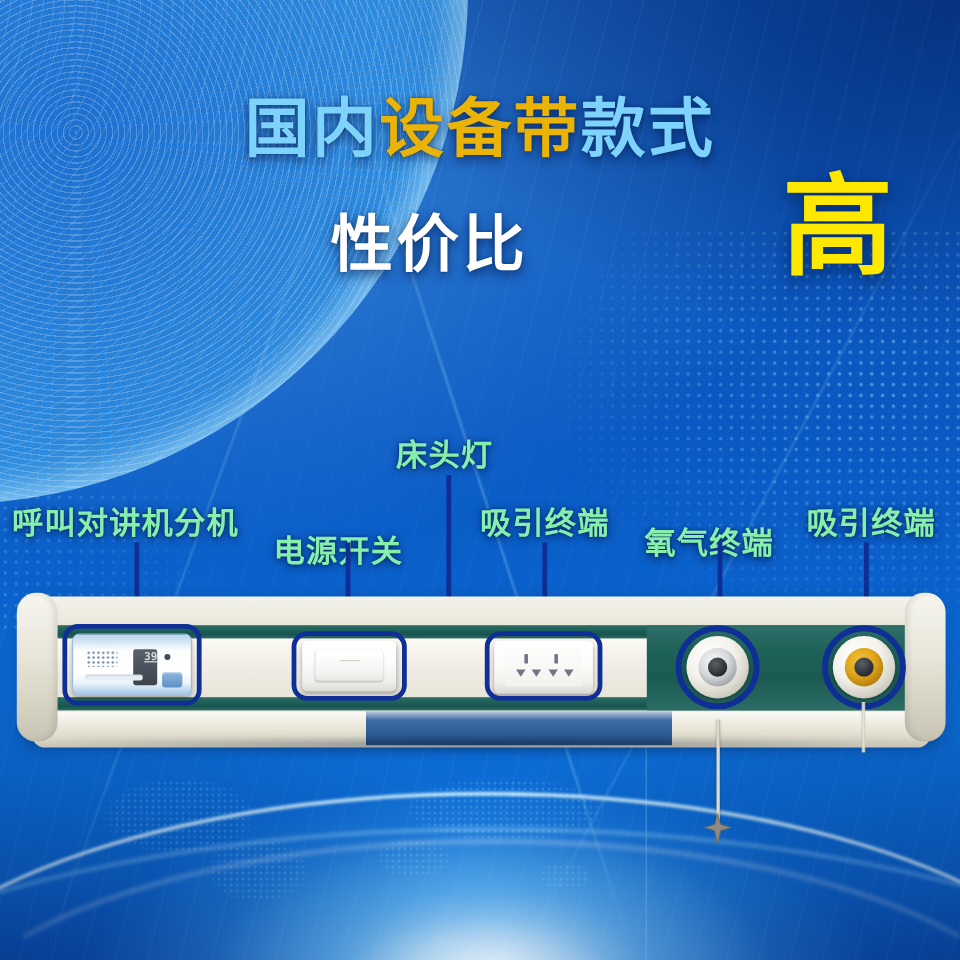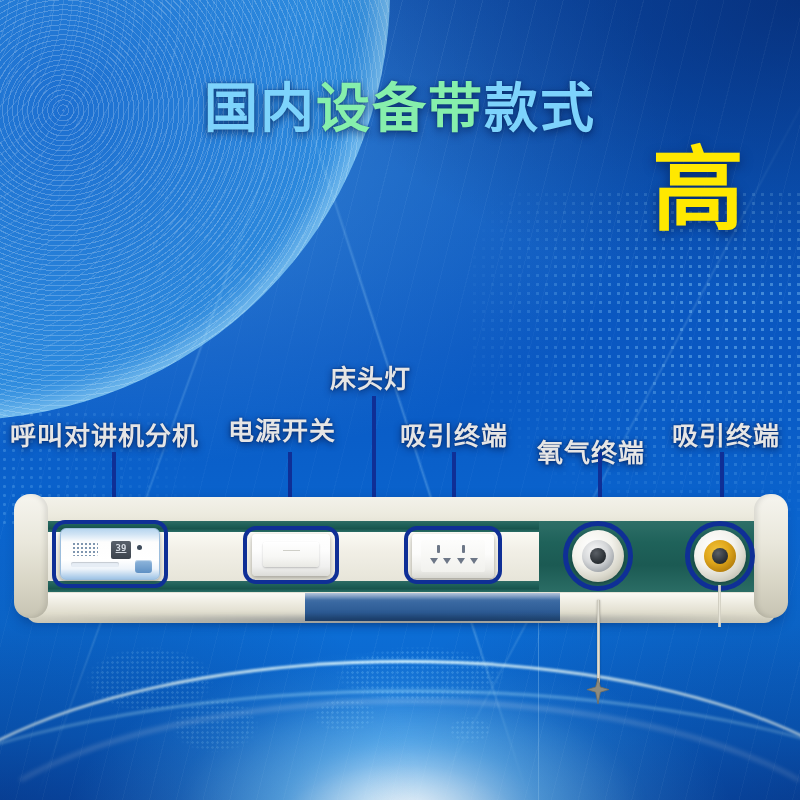--- a/index.html
+++ b/index.html
@@ -115,36 +115,36 @@
   }
   .vline{position:absolute;top:620px;height:180px;width:1px;background:rgba(170,220,255,.35);}
 
   
   .headline{position:absolute;left:0;top:78px;width:800px;text-align:center;}
   .hl-row1{
     font-size:54px;line-height:1.12;font-weight:700;letter-spacing:2px;
     white-space:nowrap;
   }
   .hl-row1 .w{color:#7dd3fc;text-shadow:0 3px 9px rgba(2,22,70,.65),0 0 2px rgba(2,22,70,.5);}
-  .hl-row1 .y{color:#86efac;text-shadow:0 3px 9px rgba(2,22,70,.65),0 0 2px rgba(2,22,70,.5);}
+  .hl-row1 .y{color:#eab308;text-shadow:0 3px 9px rgba(2,22,70,.65),0 0 2px rgba(2,22,70,.5);}
   .hl-row2{position:relative;margin-top:18px;height:86px;}
   .hl-sub{
     position:absolute;left:358px;top:6px;transform:translateX(-50%);
     font-size:52px;font-weight:700;letter-spacing:3px;color:#ffffff;white-space:nowrap;
     text-shadow:0 3px 10px rgba(2,22,70,.7),0 0 2px rgba(2,22,70,.5);
   }
   .hl-big{
     position:absolute;left:698px;top:-12px;transform:translateX(-50%);
     font-size:92px;font-weight:700;color:#ffe800;line-height:1;
     text-shadow:0 4px 12px rgba(2,22,70,.6);
   }
 
   
   .label{
-    position:absolute;white-space:nowrap;color:#e5e5e5;font-weight:700;
+    position:absolute;white-space:nowrap;color:#86efac;font-weight:700;
     font-size:26px;letter-spacing:1px;
     text-shadow:0 2px 7px rgba(3,28,84,.85),0 0 2px rgba(3,28,84,.75);
   }
 
   
   .lead{position:absolute;background:#0f2f96;}
   .lead-v{width:4px;}
 
   
   .hbox{
@@ -212,23 +212,23 @@
     background:linear-gradient(180deg,#b8d6ef 0%,#cfe3f4 10%,#fdfdfd 26%,#ffffff 62%,#eef4fa 80%,#9fc4e6 100%);
     box-shadow:0 2px 4px rgba(0,0,0,.28);
     border:1px solid #9dbedd;
   }
   .ic-speaker{
     position:absolute;left:11px;top:13px;width:26px;height:14px;border-radius:2px;
     background-image:radial-gradient(circle, #5f7c9c 0.9px, rgba(0,0,0,0) 1.2px);
     background-size:4px 4px;opacity:.8;
   }
   .ic-display{
-    position:absolute;left:50px;top:12px;width:20px;height:18px;border-radius:2px;
+    position:absolute;left:50px;top:12px;width:20px;height:30px;border-radius:2px;
     background:linear-gradient(180deg,#59616b,#3c434c);
-    color:#d8dde4;font-size:9px;font-weight:700;line-height:14px;text-align:center;
+    color:#d8dde4;font-size:9px;font-weight:700;line-height:14px;text-align:right;
     font-family:"DejaVu Sans Mono","Liberation Mono",monospace;letter-spacing:0;text-decoration:underline;
   }
   .ic-led{position:absolute;left:76px;top:16px;width:5px;height:5px;border-radius:50%;background:#3d4a5a;}
   .ic-slot{position:absolute;left:10px;top:33px;width:48px;height:5px;border-radius:2px;background:#e6edf5;box-shadow:inset 0 1px 1px rgba(0,0,0,.15);}
   .ic-btn{position:absolute;left:74px;top:31px;width:17px;height:13px;border-radius:3px;background:linear-gradient(180deg,#8fb6dc,#5e90c4);box-shadow:inset 0 1px 1px rgba(255,255,255,.5);}
 
   
   .switch{
     position:absolute;left:252px;top:534px;width:78px;height:42px;border-radius:4px;
     background:linear-gradient(180deg,#ffffff 0%,#fdfdfd 40%,#f0f0ef 78%,#dcdcd8 100%);
@@ -305,26 +305,27 @@
   <div class="vline" style="left:538px;"></div>
   <div class="arcglow"></div>
   <div class="arc arc2"></div>
   <div class="arc arc1"></div>
   <div class="arc arc3"></div>
   <div class="bg-vig"></div>
 
   <div class="headline">
     <div class="hl-row1"><span class="w">国内</span><span class="y">设备带</span><span class="w">款式</span></div>
     <div class="hl-row2">
+      <span class="hl-sub">性价比</span>
       <span class="hl-big">高</span>
     </div>
   </div>
 
   <div class="label" style="left:10px;top:415px;">呼叫对讲机分机</div>
-  <div class="label" style="left:228px;top:410px;">电源开关</div>
+  <div class="label" style="left:228px;top:438px;">电源开关</div>
   <div class="label" style="left:330px;top:358px;">床头灯</div>
   <div class="label" style="left:400px;top:415px;">吸引终端</div>
   <div class="label" style="left:537px;top:432px;">氧气终端</div>
   <div class="label" style="left:672px;top:415px;">吸引终端</div>
 
   <div class="lead lead-v" style="left:112px;top:452px;height:75px;"></div>
   <div class="lead lead-v" style="left:288px;top:452px;height:83px;"></div>
   <div class="lead lead-v" style="left:372px;top:396px;height:220px;"></div>
   <div class="lead lead-v" style="left:452px;top:452px;height:83px;"></div>
   <div class="lead lead-v" style="left:598px;top:452px;height:72px;"></div>

